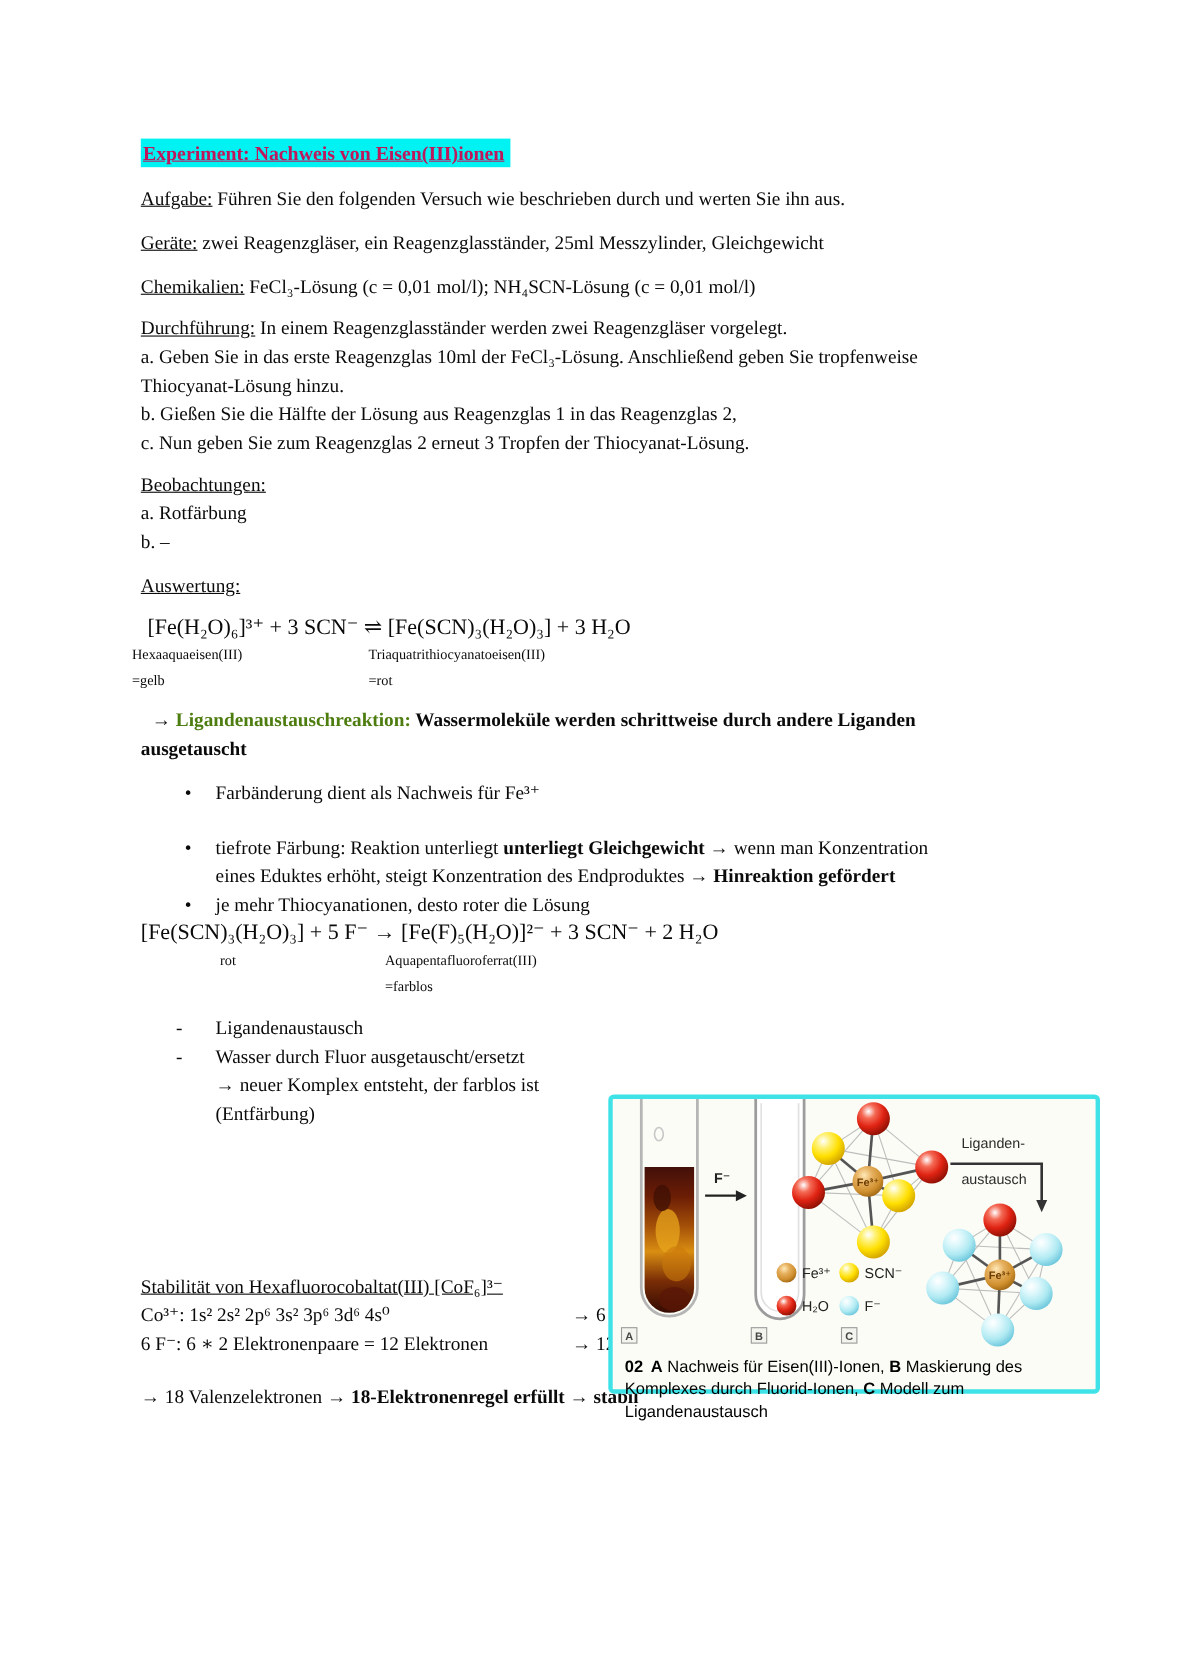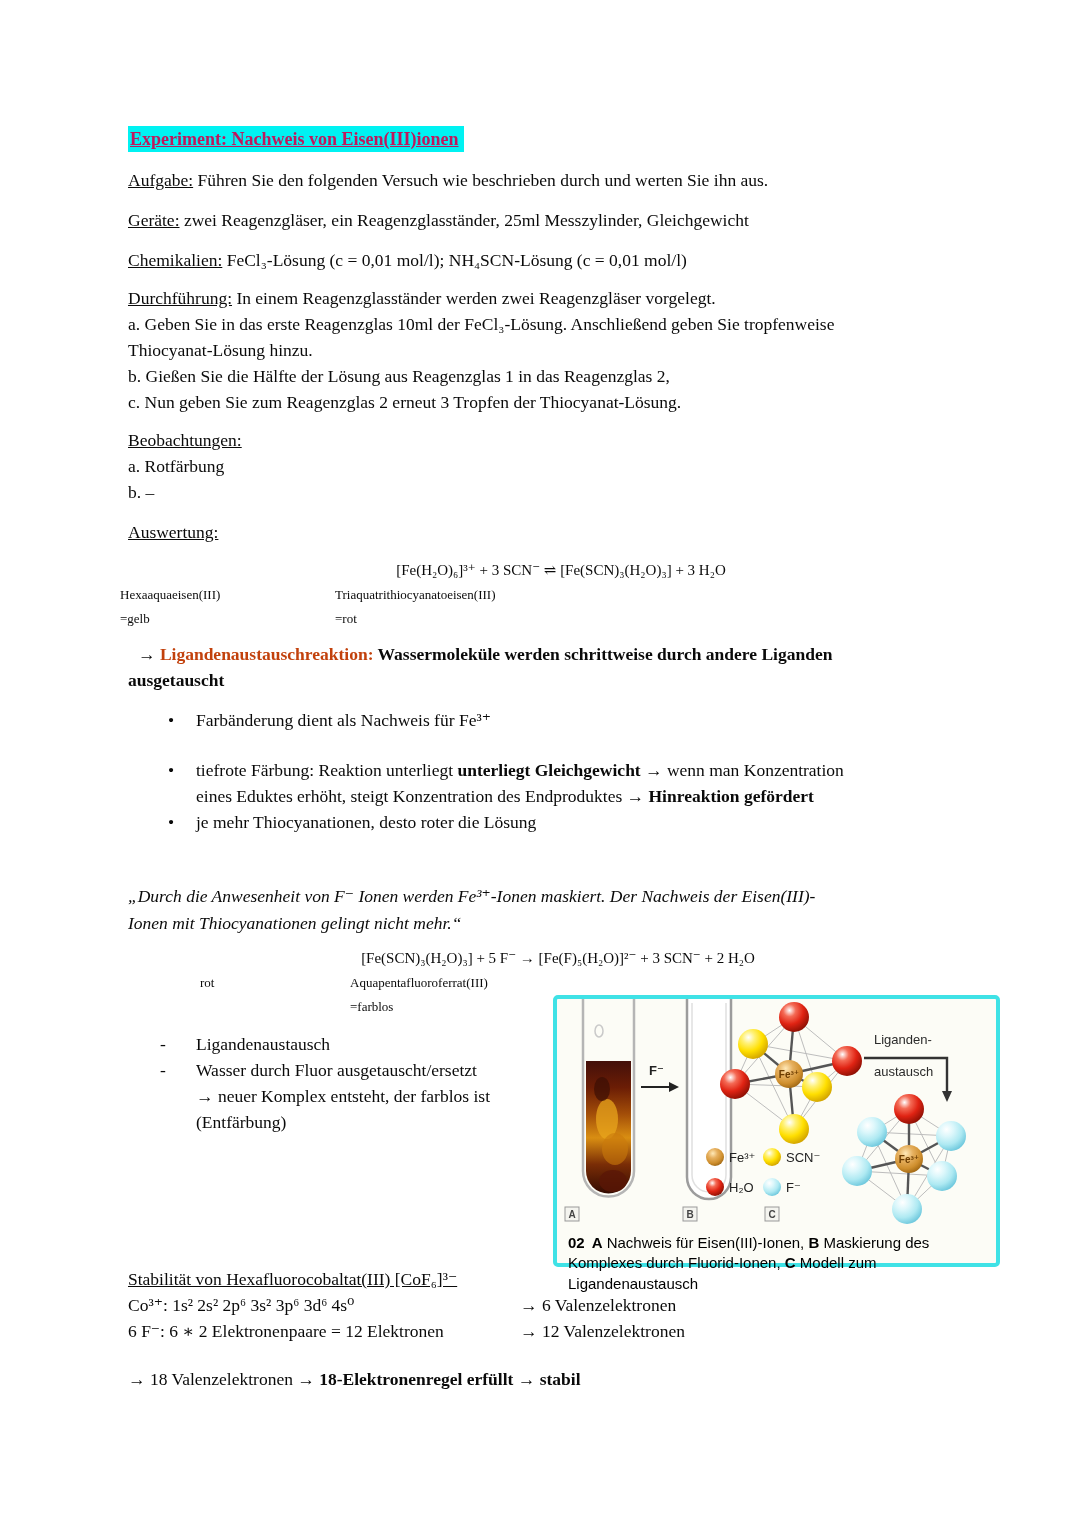--- a/index.html
+++ b/index.html
@@ -13,22 +13,22 @@
   .u{text-decoration:underline;}
   .b{font-weight:bold;}
   .sec{margin-bottom:14px;}
   .sec-s{margin-bottom:12px;}
   .title-wrap{margin-bottom:15px;}
   .title{
     display:inline-block;background:#00f2f2;color:#be185d;
     font-weight:bold;text-decoration:underline;font-size:18px;
     padding:2px 5px 2px 2px;line-height:22px;
   }
-  .cyan{color:#c2410c;}
-  .eq-main{font-size:15px;line-height:26px;padding-left:6px;text-align:center;}
+  .cyan{color:#4d7c0f;}
+  .eq-main{font-size:20px;line-height:26px;padding-left:6px;}
   .eq-row{line-height:24px;font-size:13px;}
   .eq1-col1{display:inline-block;width:215px;}
   .eq2-rot{display:inline-block;margin-left:72px;width:150px;}
   .eq2-col2{display:inline-block;margin-left:222px;}
   .bullet-row{padding-left:40px;line-height:26px;display:flex;}
   .bullet-row .marker{width:28px;flex:0 0 28px;}
   .bullet-cont{padding-left:68px;line-height:26px;}
   .gap24{margin-top:24px;}
   .dash-row{padding-left:32px;line-height:26px;display:flex;}
   .dash-row .marker{width:36px;flex:0 0 36px;}
@@ -119,24 +119,20 @@
     </div>
     <div class="bullet-cont">
       <span>eines Eduktes erhöht, steigt Konzentration des Endproduktes </span><span class="b">→ Hinreaktion gefördert</span>
     </div>
     <div class="bullet-row">
       <span class="marker">•</span>
       <span>je mehr Thiocyanationen, desto roter die Lösung</span>
     </div>
   </div>
 
-  <div class="quote" style="margin-top:48px;">
-    <div>„Durch die Anwesenheit von F⁻ Ionen werden Fe³⁺-Ionen maskiert. Der Nachweis der Eisen(III)-</div>
-    <div>Ionen mit Thiocyanationen gelingt nicht mehr.“</div>
-  </div>
 
   <div style="margin-bottom:12px;">
     <div class="eq-main" style="padding-left:0;">[Fe(SCN)₃(H₂O)₃] + 5 F⁻ → [Fe(F)₅(H₂O)]²⁻ + 3 SCN⁻ + 2 H₂O</div>
     <div class="eq-row">
       <span class="eq2-rot">rot</span><span>Aquapentafluoroferrat(III)</span>
     </div>
     <div class="eq-row">
       <span class="eq2-col2">=farblos</span>
     </div>
   </div>

